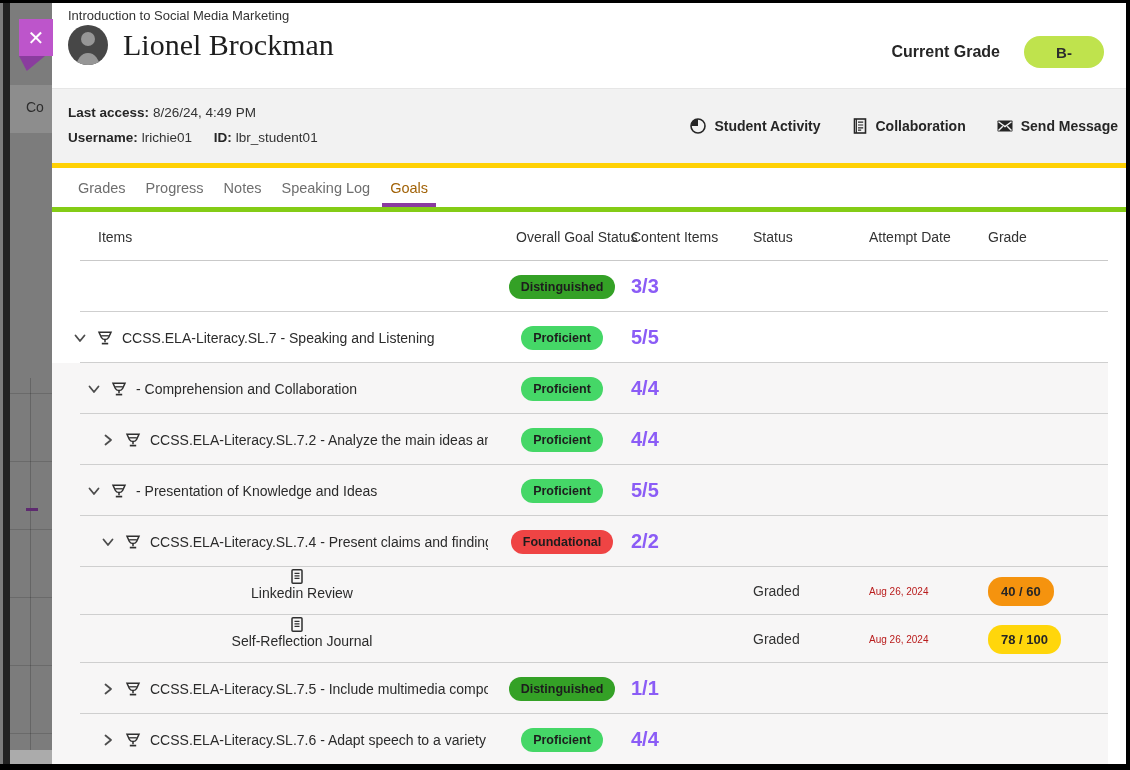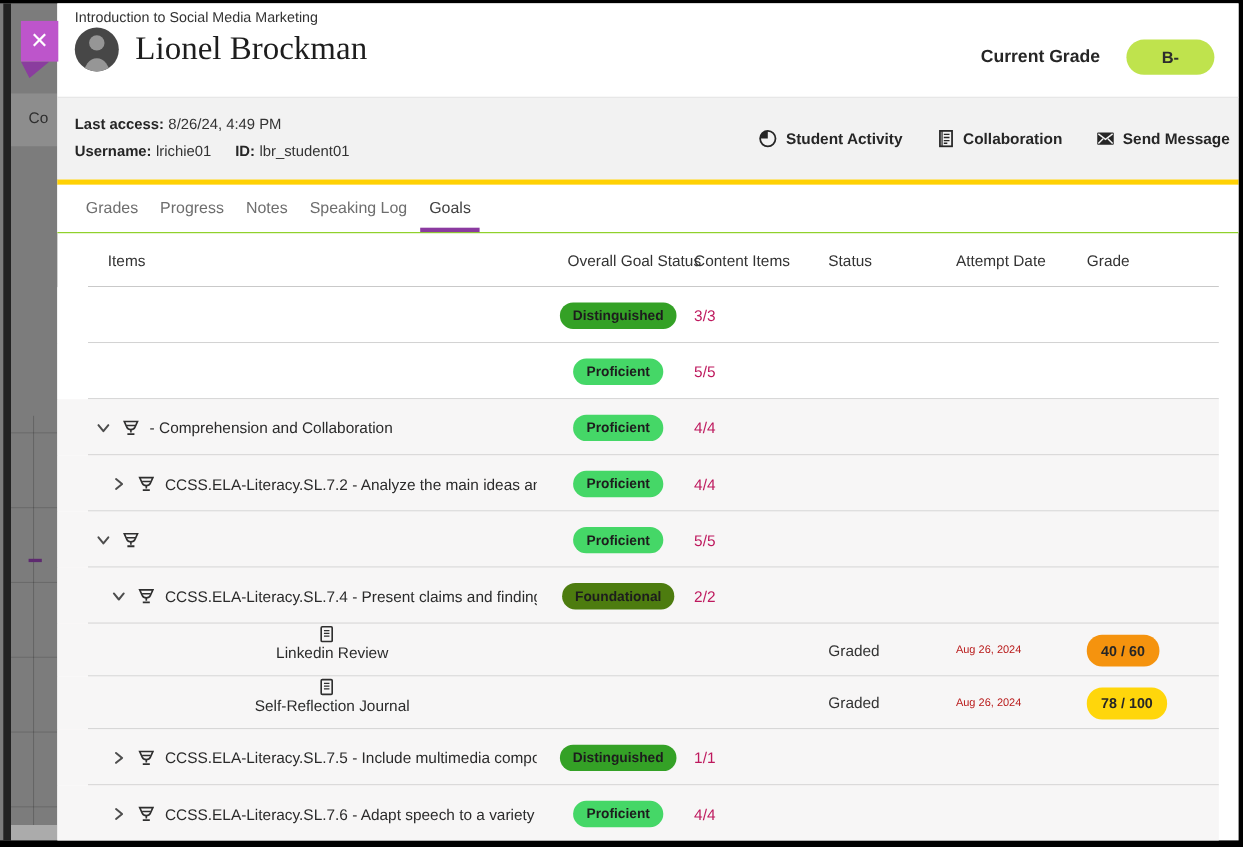--- a/index.html
+++ b/index.html
@@ -40,23 +40,23 @@
   .info-line { margin-bottom:10px; }
   .info-line b { font-weight:700; color:#262626; }
   .info-line .val { margin-left:4px; }
   .info-line .idlabel { margin-left:18px; }
   .actions { position:absolute; right:8px; top:0; height:100%; display:flex; align-items:center; gap:30px; }
   .action { display:flex; align-items:center; gap:7px; font-size:14px; font-weight:600; color:#262626; background:none; border:none; cursor:pointer; font-family:inherit; }
   .action svg { display:block; }
 
   .yellow-bar { height:5px; }
 
-  .tabs { height:44px; border-bottom:1px solid #84cc16; display:flex; align-items:stretch; padding-left:18px; gap:4px; background:#fff; }
+  .tabs { height:44px; border-bottom:5px solid #84cc16; display:flex; align-items:stretch; padding-left:18px; gap:4px; background:#fff; }
   .tab { display:flex; align-items:center; padding:0 8px; font-size:14.5px; color:#6e6e6e; position:relative; background:none; border:none; cursor:pointer; font-family:inherit; }
-  .tab.active { color:#404040; }
+  .tab.active { color:#a16207; }
   .tab.active::after { content:""; position:absolute; left:0; right:0; bottom:0; height:4px; background:#8b3aa0; }
 
   
   .thead { height:49px; position:relative; margin-right:18px; }
   .thead::after { content:""; position:absolute; left:28px; right:0; bottom:0; height:1px; background:#c9c9c9; }
   .hcell { position:absolute; top:0; bottom:0; display:flex; align-items:center; font-size:14px; color:#333; white-space:nowrap; }
   .h-items { left:46px; }
   .h-goal { left:464px; }
   .h-content { left:579px; }
   .h-status { left:701px; }
@@ -71,21 +71,21 @@
   .c-items { left:20px; right:620px; overflow:hidden; }
   .trow.lv1 .c-items { padding-left:14px; }
   .trow.lv2 .c-items { padding-left:28px; }
   .trow.content .c-items { padding-left:44px;flex-direction:column; }
   .chev { width:16px; height:16px; display:flex; align-items:center; justify-content:center; margin-right:8px; background:none; border:none; cursor:pointer; flex:0 0 auto; }
   .chev.down svg { transform:rotate(90deg); }
   .row-ico { width:18px; height:18px; margin-right:8px; flex:0 0 auto; display:flex; align-items:center; }
   .title { font-size:14px; color:#2b2b2b; white-space:nowrap; }
   .c-goal { left:464px; width:92px; justify-content:center; }
   .badge { padding:5px 12px; border-radius:13px; font-size:12.5px; font-weight:700; color:#1d1d1d; white-space:nowrap; }
-  .c-content { left:579px; font-size:14px; color:#be185d; }
+  .c-content { left:579px; font-size:20px; color:#8b5cf6;font-weight:bold; }
   .c-status { left:701px; font-size:14px; color:#333; }
   .c-date { left:817px; font-size:10px; color:#b91c1c; }
   .c-grade { left:936px; }
   .pill { padding:7px 13px; border-radius:14px; font-size:13px; font-weight:700; color:#262626; white-space:nowrap; }
 </style>
 </head>
 <body>
 
 <div class="underlay">
   <div class="u-darkcol"></div>
@@ -186,20 +186,37 @@
       <div class="trow lv0">
     <div class="cell c-goal">
           <span class="badge" style="background: rgb(52, 161, 38);">Distinguished</span>
         </div>
     <div class="cell c-content">3/3</div>
     <div class="cell c-status"></div>
     <div class="cell c-date"></div>
     <div class="cell c-grade"></div>
   </div>
       <div class="trow lv0">
+    <div class="cell c-items">
+      <button class="chev down">
+        <svg width="14" height="14" viewBox="0 0 14 14">
+              <path d="M4.5 2.5 L10 7 L4.5 11.5" fill="none" stroke="#4d4d4d" stroke-width="1.8" stroke-linecap="round" stroke-linejoin="round"></path>
+            </svg>
+      </button>
+      <span class="row-ico goal-ico">
+        <svg width="18" height="18" viewBox="0 0 18 18">
+              <path d="M3 3.2 h12 l-2.4 5.3 c-.6 1.3 -1.6 2 -3.6 2 s-3 -.7 -3.6 -2 L3 3.2 z" fill="none" stroke="#2f2f2f" stroke-width="1.5"></path>
+              <path d="M5.2 6.8 h7.6" stroke="#2f2f2f" stroke-width="1.3"></path>
+              <path d="M9 10.6 v2.6" stroke="#2f2f2f" stroke-width="1.5"></path>
+              <path d="M5.8 14.6 h6.4" stroke="#2f2f2f" stroke-width="1.7"></path>
+            </svg>
+      </span>
+
+      <span class="title">CCSS.ELA-Literacy.SL.7 - Speaking and Listening</span>
+    </div>
     <div class="cell c-goal">
           <span class="badge" style="background: rgb(69, 215, 103);">Proficient</span>
         </div>
     <div class="cell c-content">5/5</div>
     <div class="cell c-status"></div>
     <div class="cell c-date"></div>
     <div class="cell c-grade"></div>
   </div>
       <div class="trow lv1 shaded">
     <div class="cell c-items">
@@ -262,20 +279,21 @@
       </button>
       <span class="row-ico goal-ico">
         <svg width="18" height="18" viewBox="0 0 18 18">
               <path d="M3 3.2 h12 l-2.4 5.3 c-.6 1.3 -1.6 2 -3.6 2 s-3 -.7 -3.6 -2 L3 3.2 z" fill="none" stroke="#2f2f2f" stroke-width="1.5"></path>
               <path d="M5.2 6.8 h7.6" stroke="#2f2f2f" stroke-width="1.3"></path>
               <path d="M9 10.6 v2.6" stroke="#2f2f2f" stroke-width="1.5"></path>
               <path d="M5.8 14.6 h6.4" stroke="#2f2f2f" stroke-width="1.7"></path>
             </svg>
       </span>
 
+      <span class="title">- Presentation of Knowledge and Ideas</span>
     </div>
     <div class="cell c-goal">
           <span class="badge" style="background: rgb(69, 215, 103);">Proficient</span>
         </div>
     <div class="cell c-content">5/5</div>
     <div class="cell c-status"></div>
     <div class="cell c-date"></div>
     <div class="cell c-grade"></div>
   </div>
       <div class="trow lv2 shaded">
@@ -290,21 +308,21 @@
               <path d="M3 3.2 h12 l-2.4 5.3 c-.6 1.3 -1.6 2 -3.6 2 s-3 -.7 -3.6 -2 L3 3.2 z" fill="none" stroke="#2f2f2f" stroke-width="1.5"></path>
               <path d="M5.2 6.8 h7.6" stroke="#2f2f2f" stroke-width="1.3"></path>
               <path d="M9 10.6 v2.6" stroke="#2f2f2f" stroke-width="1.5"></path>
               <path d="M5.8 14.6 h6.4" stroke="#2f2f2f" stroke-width="1.7"></path>
             </svg>
       </span>
 
       <span class="title">CCSS.ELA-Literacy.SL.7.4 - Present claims and findings, e...</span>
     </div>
     <div class="cell c-goal">
-          <span class="badge" style="background: #4d7c0f;">Foundational</span>
+          <span class="badge" style="background: #ef4444;">Foundational</span>
         </div>
     <div class="cell c-content">2/2</div>
     <div class="cell c-status"></div>
     <div class="cell c-date"></div>
     <div class="cell c-grade"></div>
   </div>
       <div class="trow lv2 shaded content compact">
     <div class="cell c-items">
 
       <span class="row-ico doc-ico">

